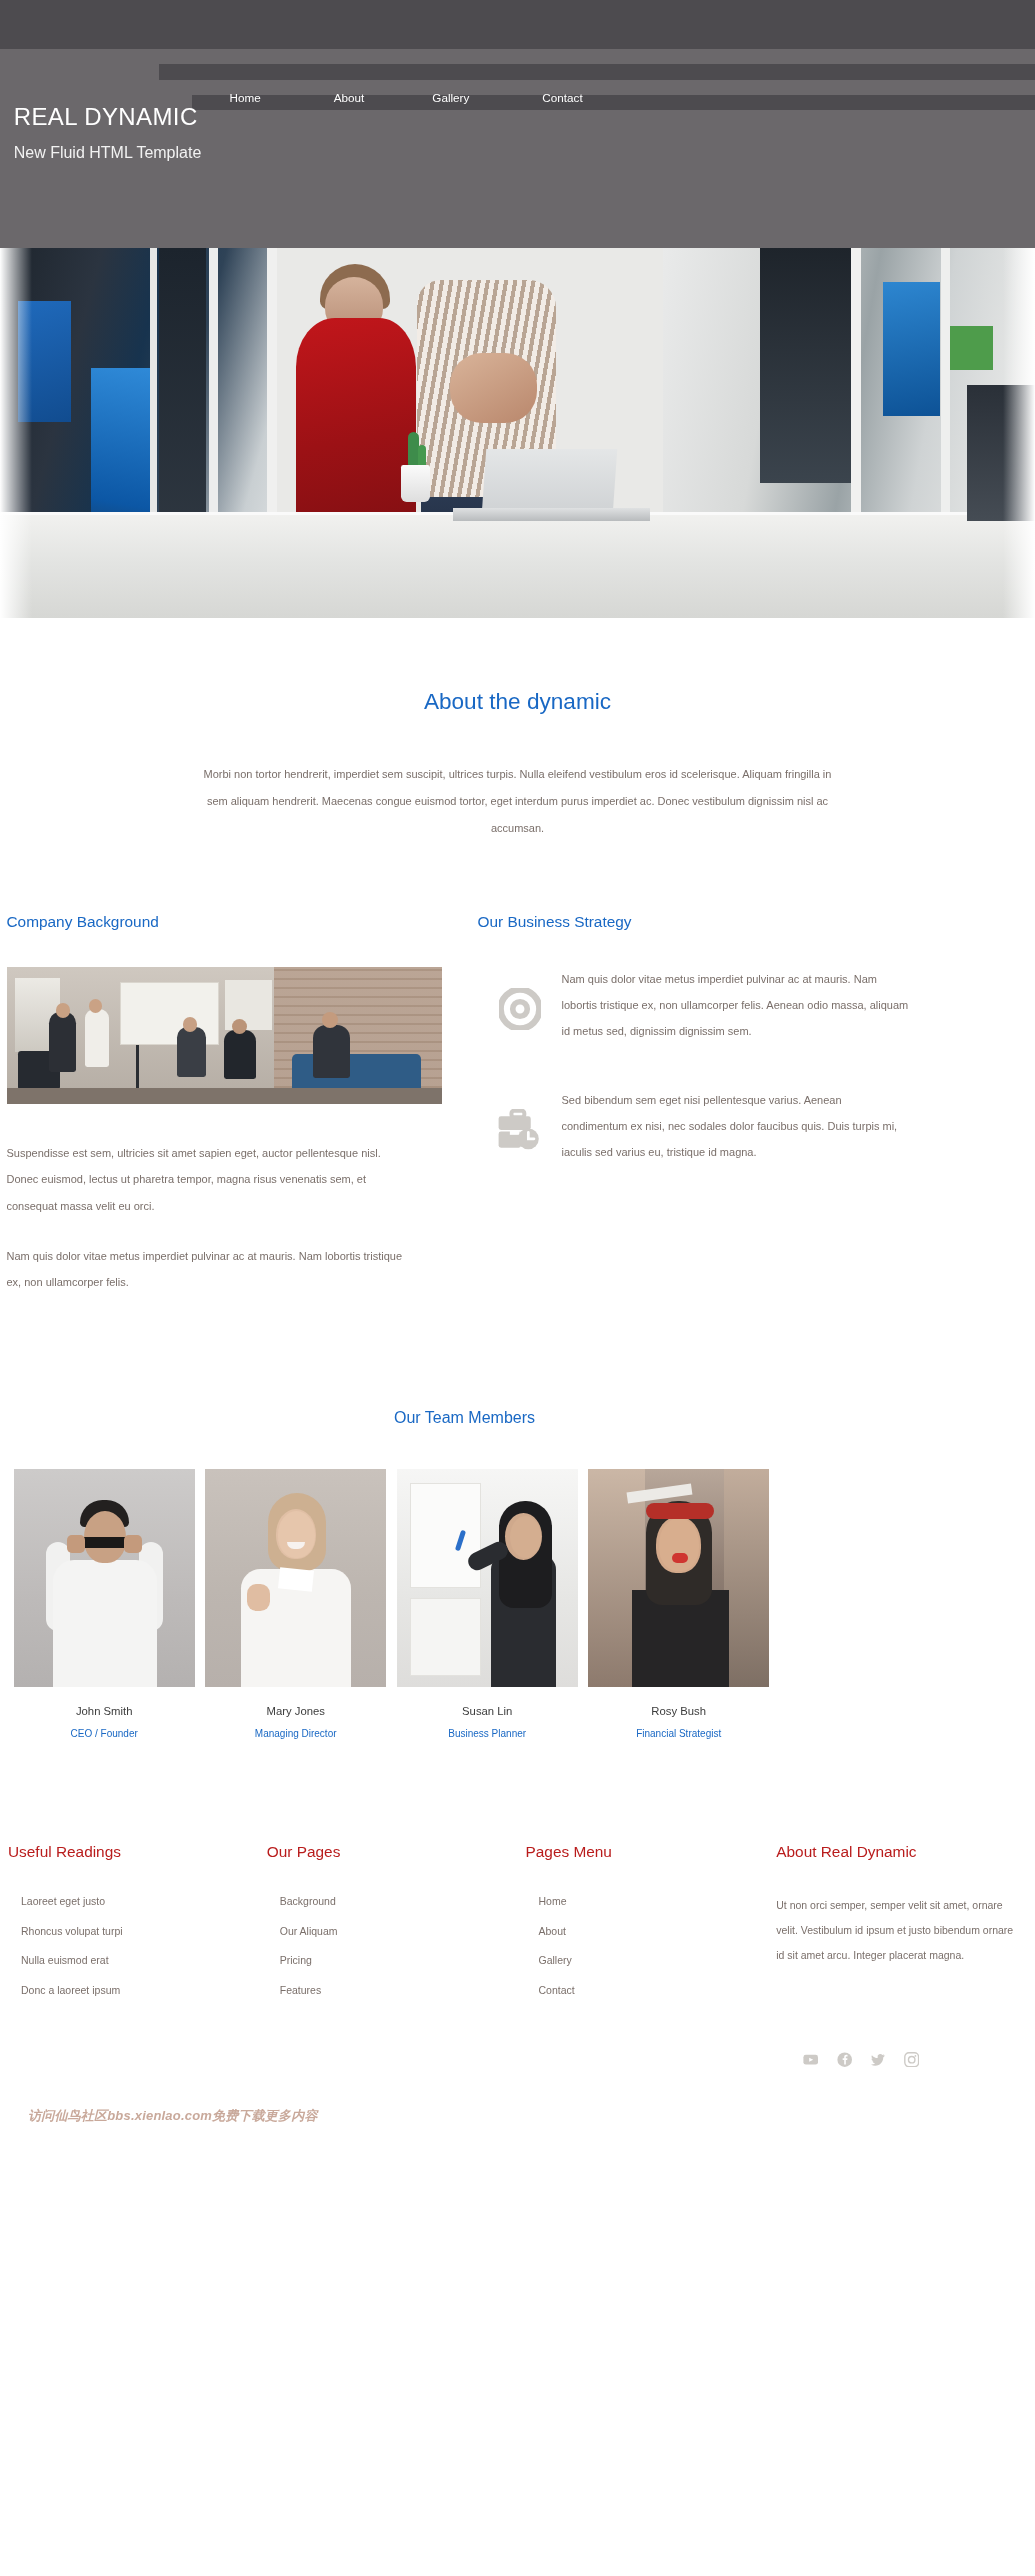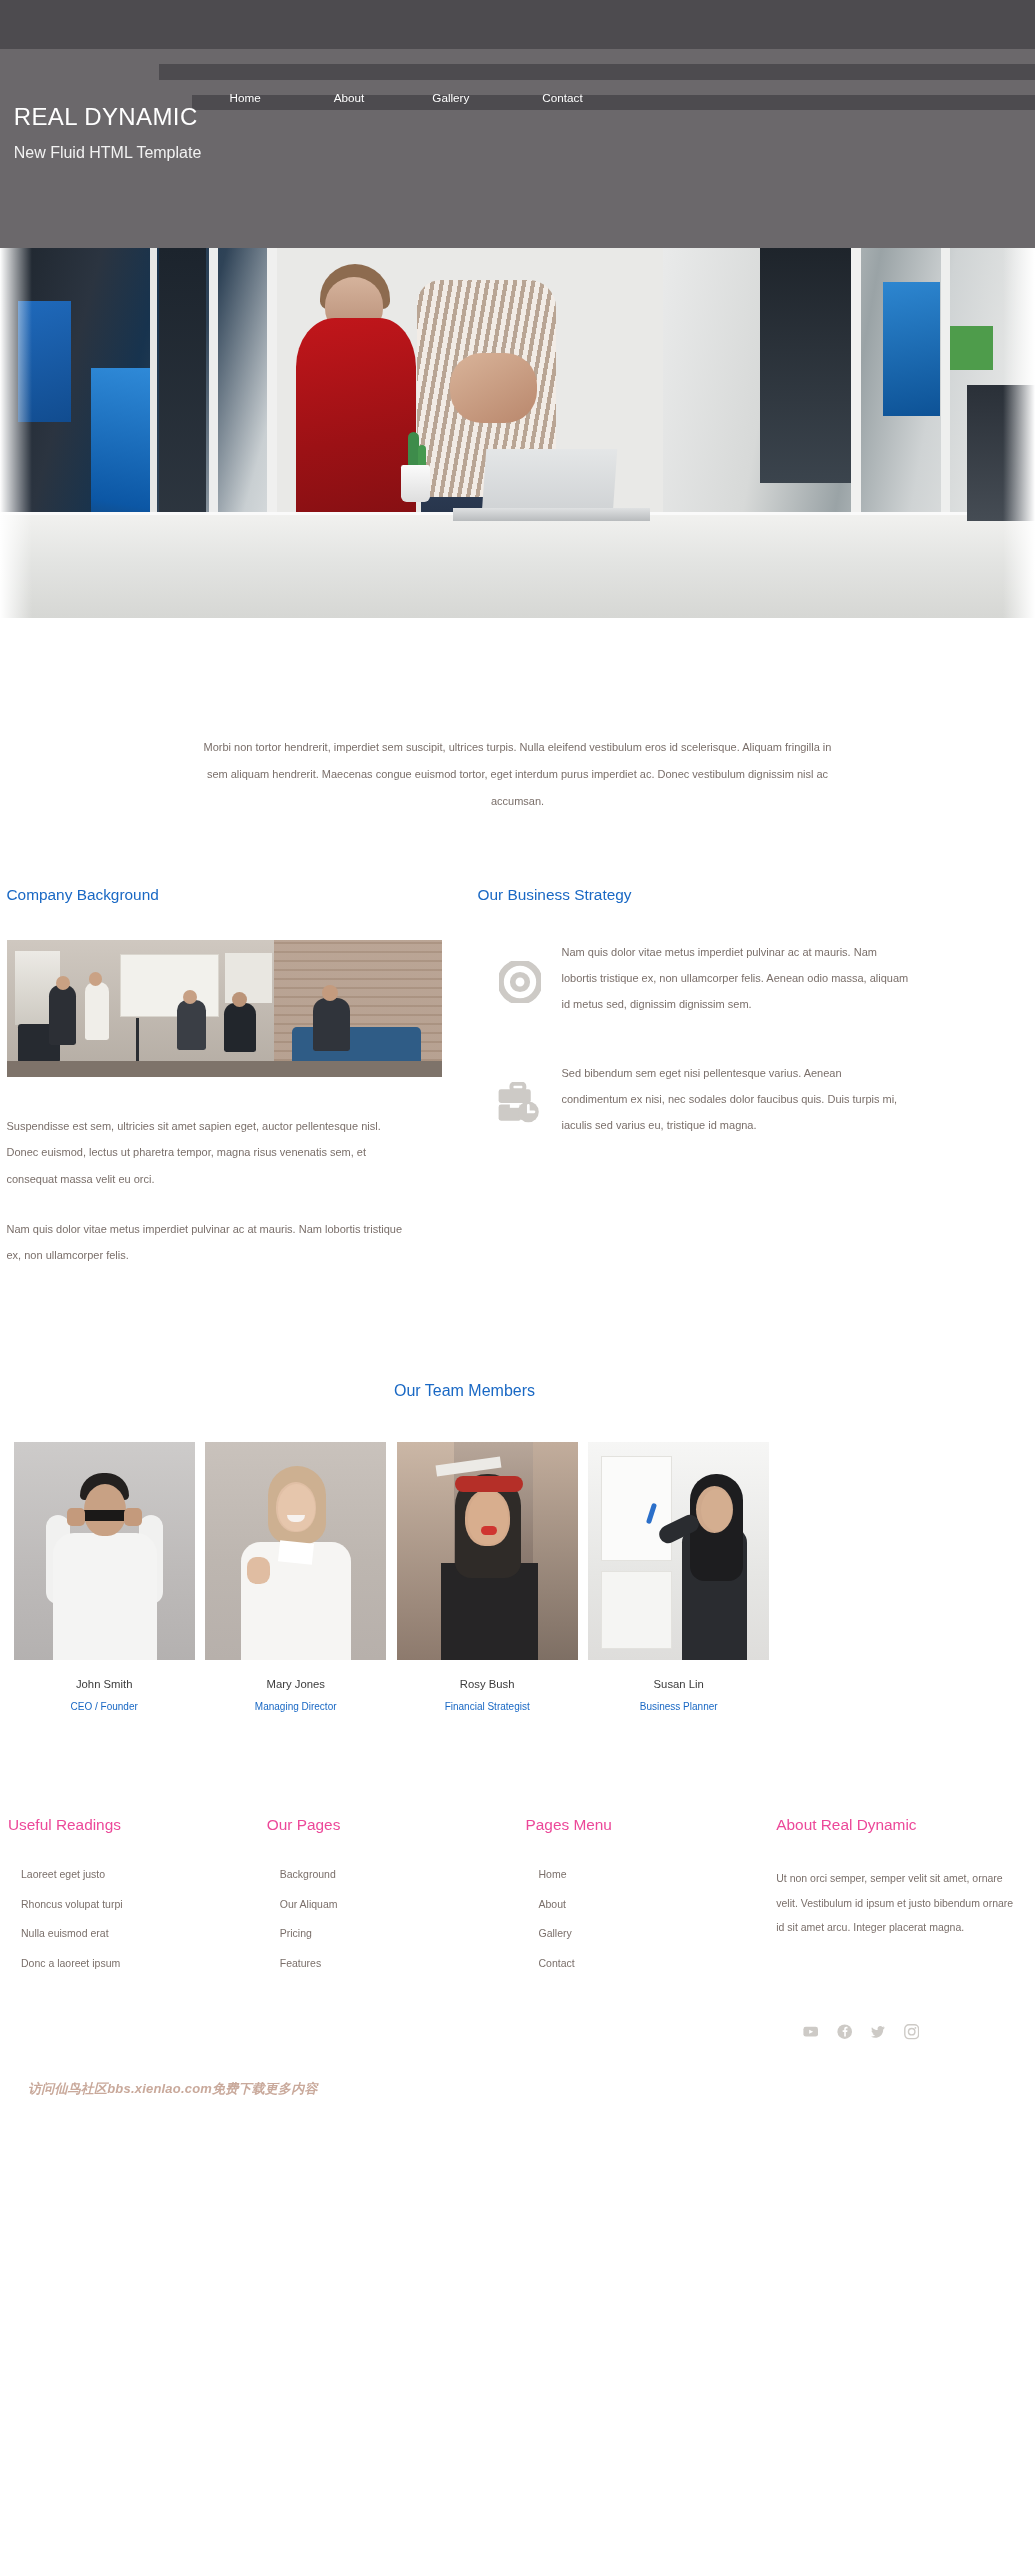--- a/index.html
+++ b/index.html
@@ -372,21 +372,21 @@
     width: 1035px;
     padding: 104px 0 0 0;
     display: flex;
   }
   .fcol { padding-right: 16px; }
   .fcol.c1 { width: 267px; padding-left: 8px; }
   .fcol.c2 { width: 259px; }
   .fcol.c3 { width: 251px; }
   .fcol.c4 { width: 259px; }
   .fcol-title {
-    color: #ec4899;
+    color: #b91c1c;
     font-size: 15.4px;
     font-weight: 400;
     margin-bottom: 32px;
   }
   .fcol ul { list-style: none; }
   .fcol li { margin-bottom: 14.6px; }
   .fcol a {
     color: #7a6f6a;
     font-size: 10.5px;
     text-decoration: none;
@@ -481,20 +481,21 @@
     <div class="hs cactus"></div>
     <div class="hs cactus2"></div>
     <div class="hs pot"></div>
     <div class="hs ro-chair"></div>
     <div class="hs hero-fade-l"></div>
     <div class="hs hero-fade-r"></div>
   </div>
 </section>
 
 <section class="about-intro">
+  <h1 class="about-title">About the dynamic</h1>
   <p class="about-text">Morbi non tortor hendrerit, imperdiet sem suscipit, ultrices turpis. Nulla eleifend vestibulum eros id scelerisque. Aliquam fringilla in sem aliquam hendrerit. Maecenas congue euismod tortor, eget interdum purus imperdiet ac. Donec vestibulum dignissim nisl ac accumsan.</p>
 </section>
 
 <section class="cols">
 
   <div class="col-left">
     <h2 class="col-heading">Company Background</h2>
 
     <div class="bg-photo">
       <div class="bgp wall"></div>
@@ -585,51 +586,51 @@
             <div class="tp hand"></div>
         </div>
       </div>
       <div class="team-name">Mary Jones</div>
       <div class="team-role">Managing Director</div>
     </div>
 
 
     <div class="team-card">
       <div class="team-photo">
+        <div class="tp ph4">
+          <div class="tp win"></div>
+            <div class="tp win2"></div>
+          <div class="tp body"></div>
+          <div class="tp hair"></div>
+            <div class="tp head"></div>
+          <div class="tp face"></div>
+          <div class="tp arm"></div>
+            <div class="tp pen"></div>
+        </div>
+      </div>
+      <div class="team-name">Susan Lin</div>
+      <div class="team-role">Business Planner</div>
+    </div>
+
+    <div class="team-card">
+      <div class="team-photo">
         <div class="tp ph5">
           <div class="tp bg1"></div>
             <div class="tp bg2"></div>
           <div class="tp white"></div>
           <div class="tp body"></div>
           <div class="tp hair"></div>
             <div class="tp head"></div>
           <div class="tp face"></div>
             <div class="tp band"></div>
           <div class="tp lips"></div>
         </div>
       </div>
       <div class="team-name">Rosy Bush</div>
       <div class="team-role">Financial Strategist</div>
-    </div>
-
-    <div class="team-card">
-      <div class="team-photo">
-        <div class="tp ph4">
-          <div class="tp win"></div>
-            <div class="tp win2"></div>
-          <div class="tp body"></div>
-          <div class="tp hair"></div>
-            <div class="tp head"></div>
-          <div class="tp face"></div>
-          <div class="tp arm"></div>
-            <div class="tp pen"></div>
-        </div>
-      </div>
-      <div class="team-name">Susan Lin</div>
-      <div class="team-role">Business Planner</div>
     </div>
 
   </div>
 </section>
 
 <footer>
   <div class="footer">
 
     <div class="fcol c1">
       <h3 class="fcol-title">Useful Readings</h3>

